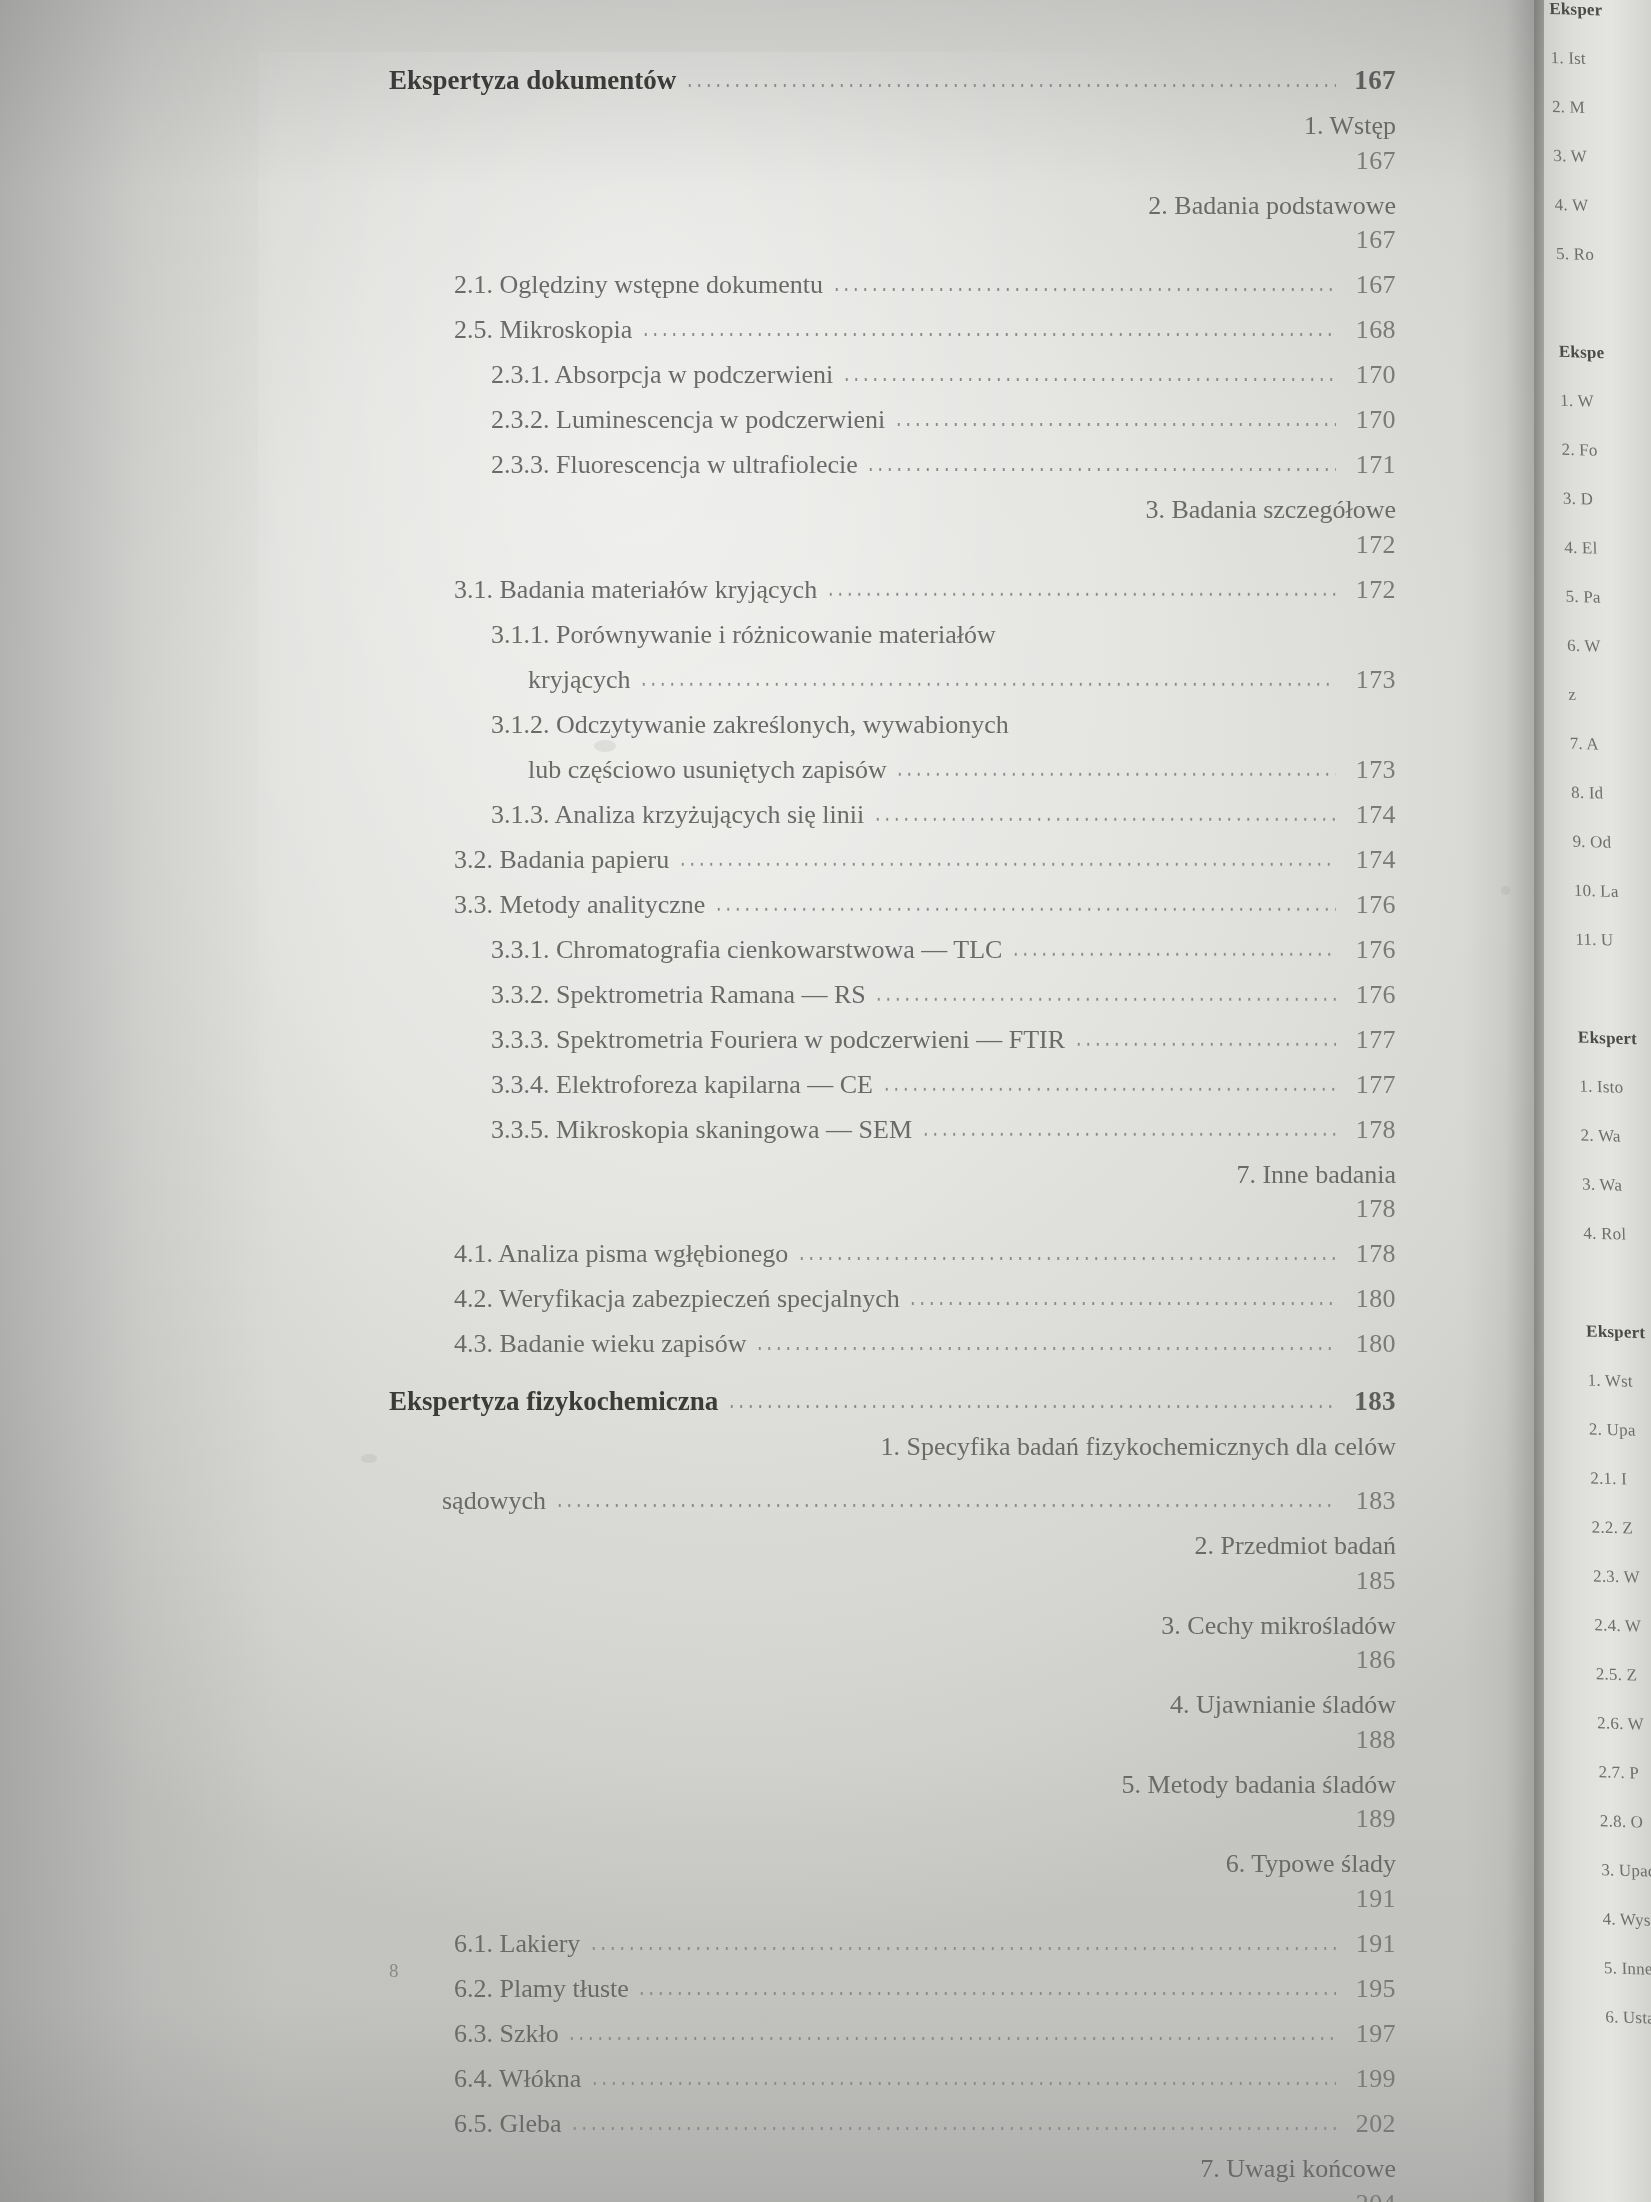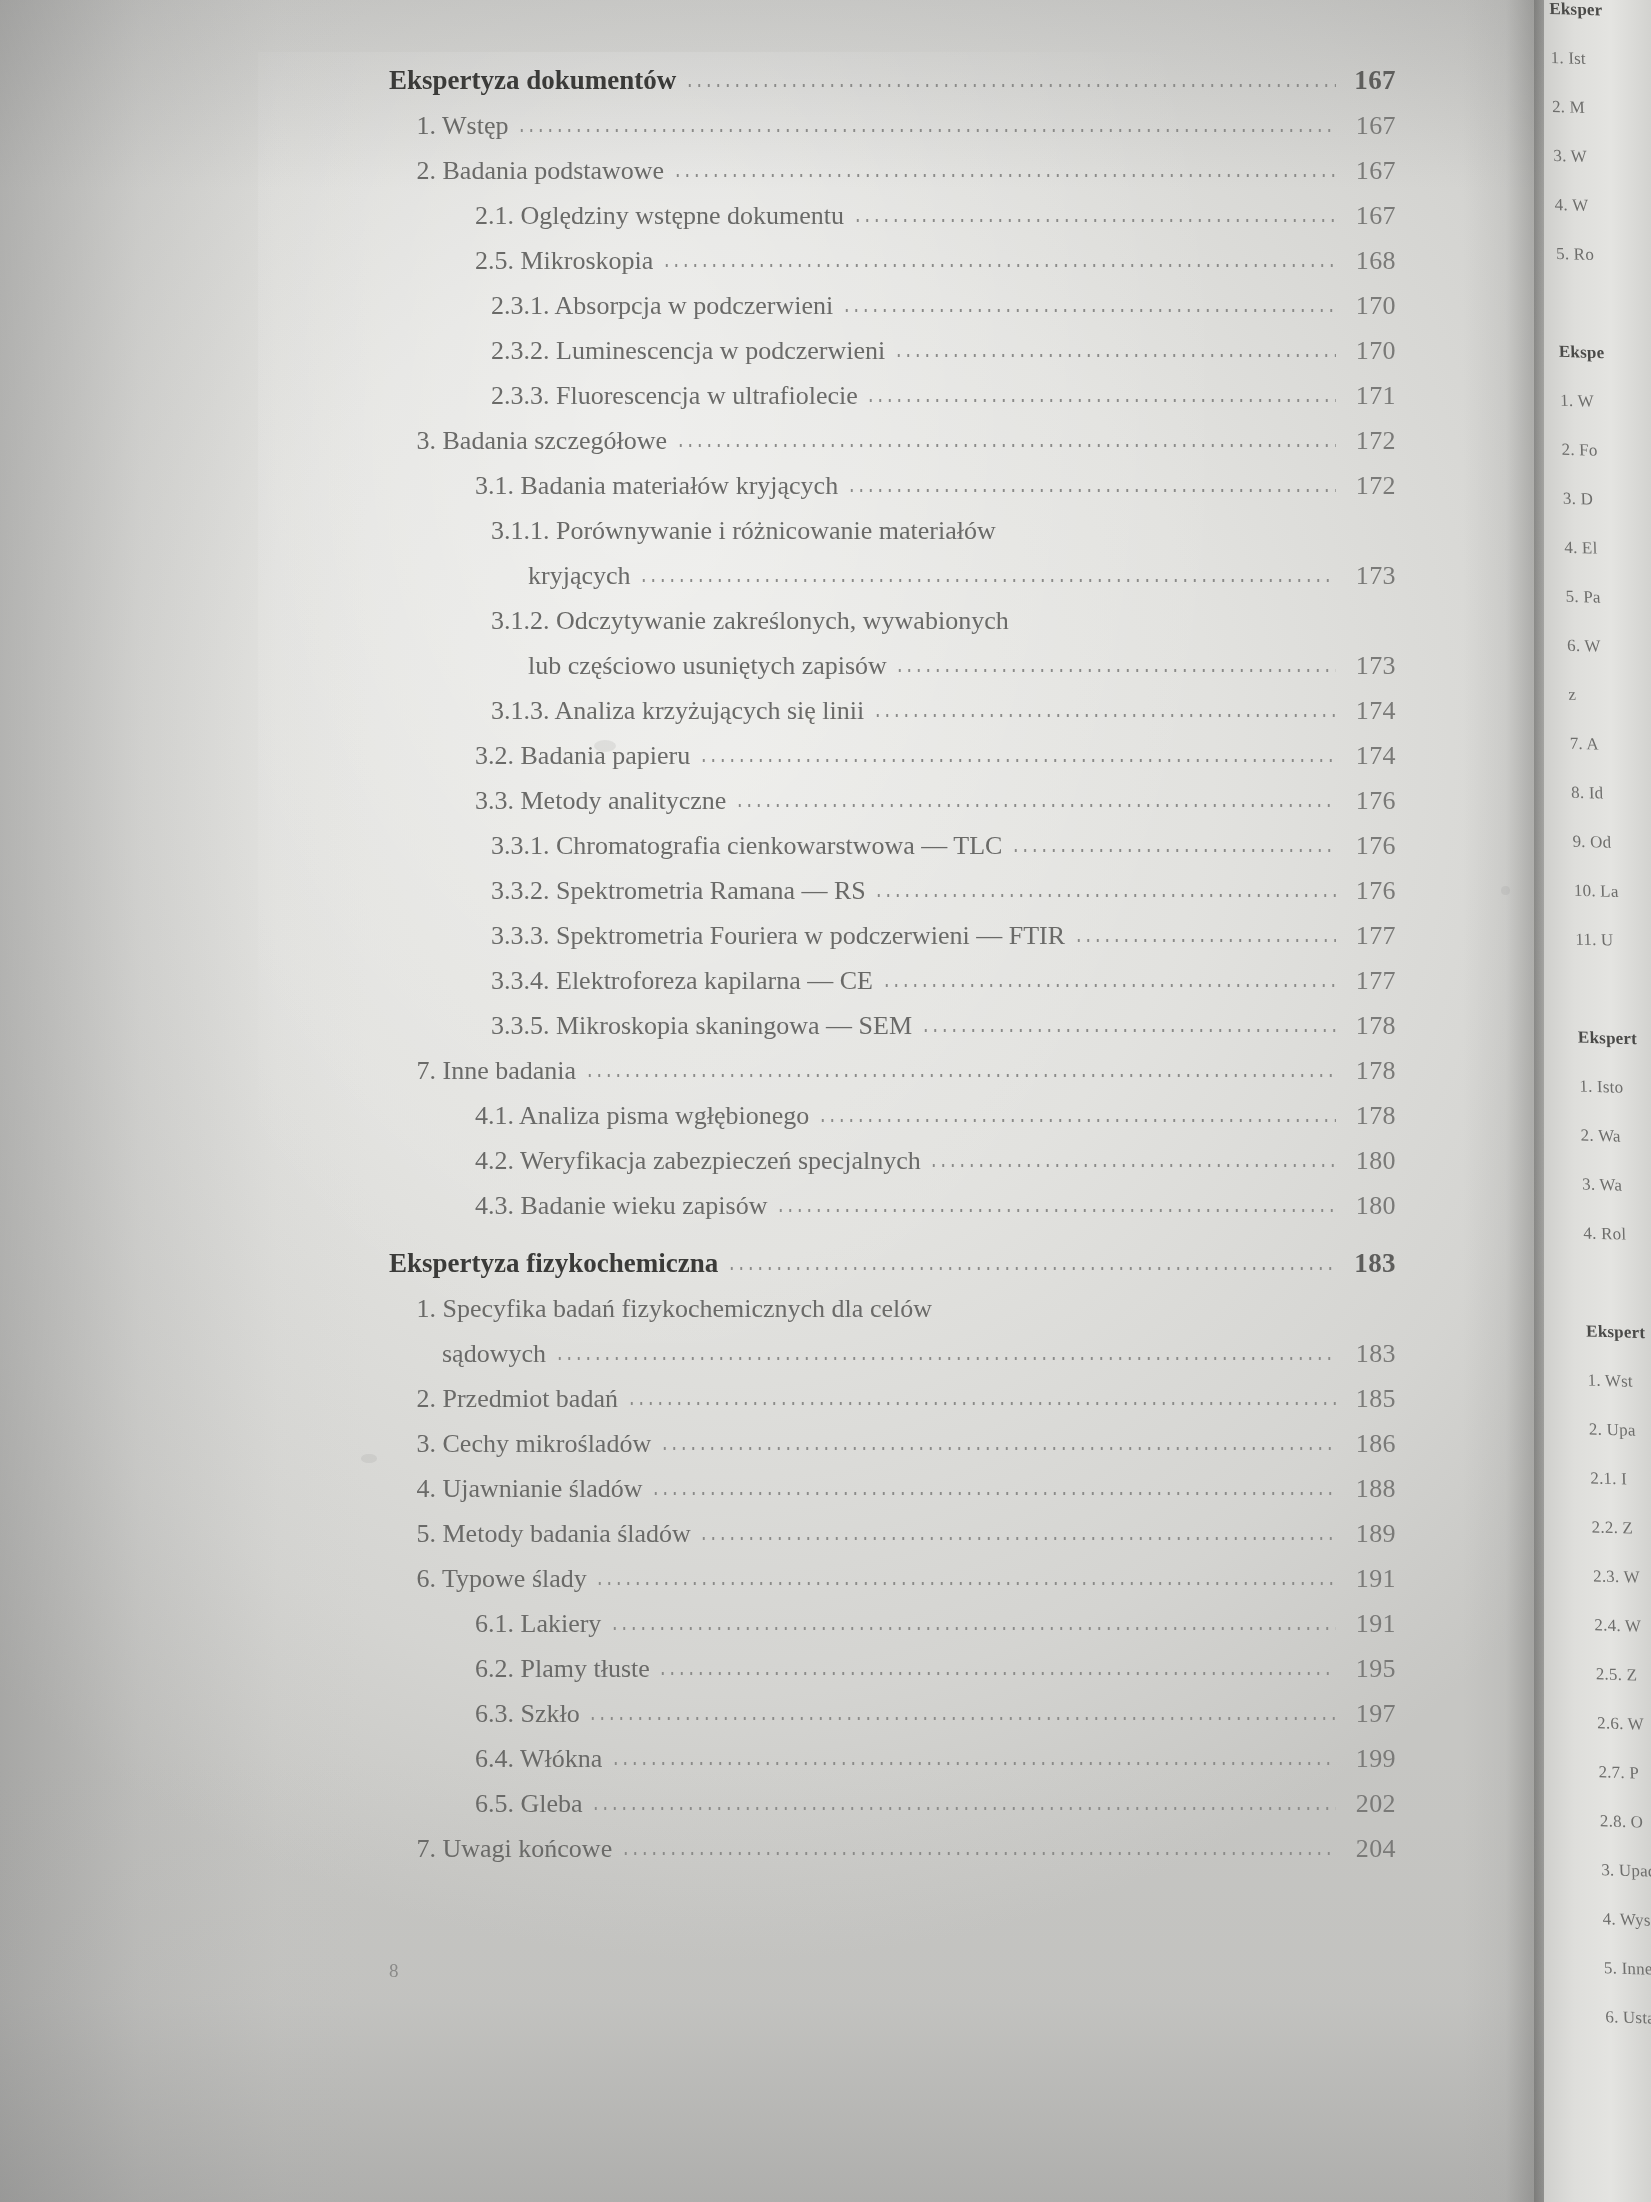--- a/index.html
+++ b/index.html
@@ -131,22 +131,22 @@
 
   
   .entry.h0 {
     font-weight: 700;
     color: #3b3b39;
     font-size: 27px;
     margin-left: 0;
   }
   .entry.h0 .page { color: #5e5e5c; }
 
-  .entry.l1 { margin-left: 27.5px; }
-  .entry.l2 { margin-left: 86px; }
+  .entry.l1 { margin-left: 27.5px; flex-direction: column; }
+  .entry.l2 { margin-left: 65px; }
   .entry.l3 { margin-left: 102px; }
   
   .entry.cont-l3 { margin-left: 139px; }
   .entry.cont-l1 { margin-left: 53px; }
   
   .entry.nolead .leader { background: none; }
   .entry.nolead .page { visibility: hidden; }
 
   .gap-before { margin-top: 31px; }
 

